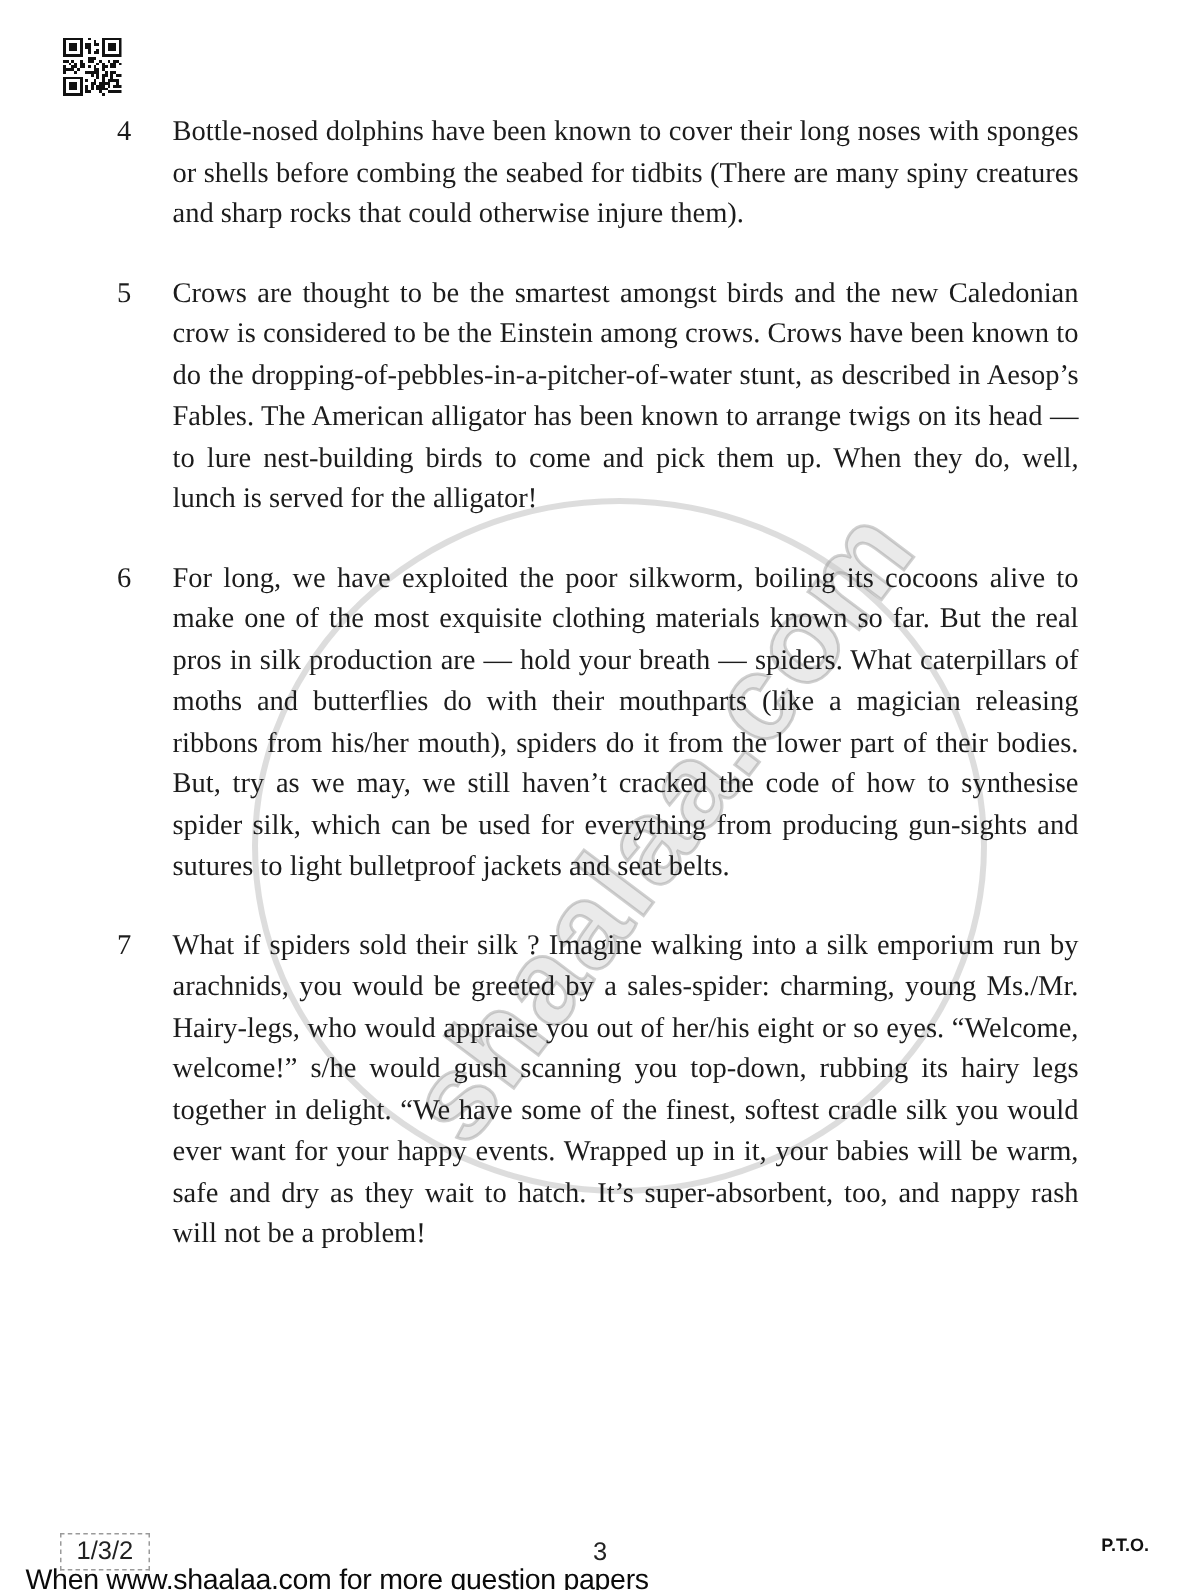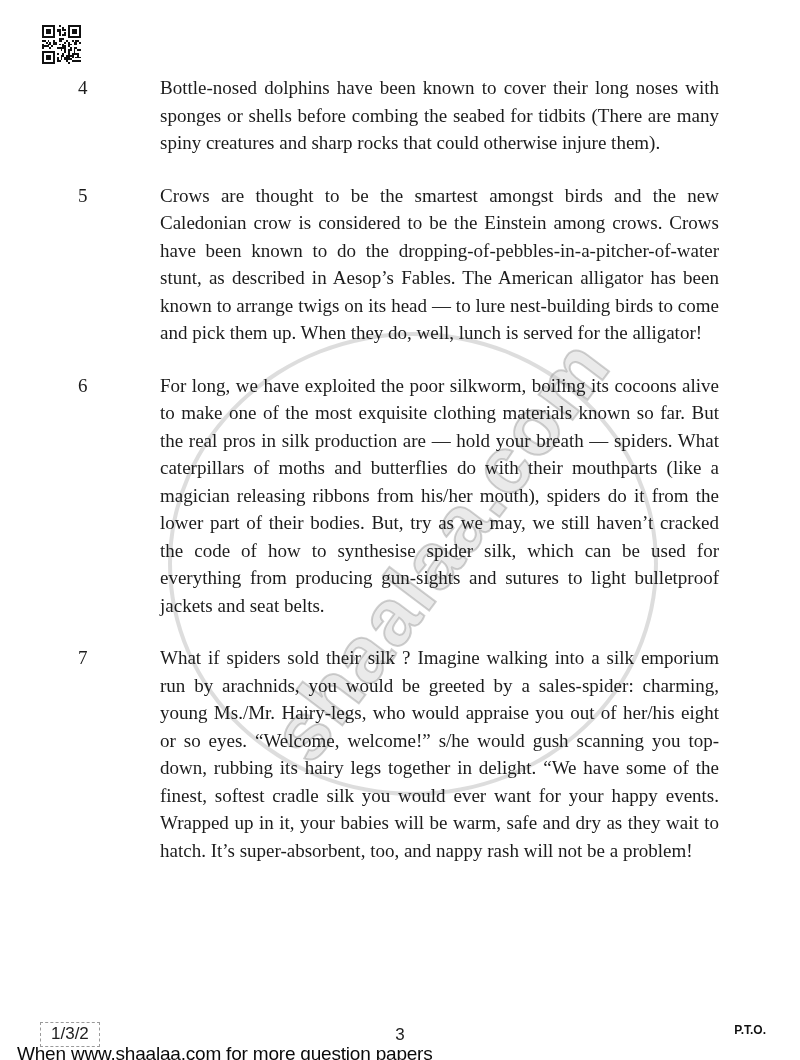--- a/index.html
+++ b/index.html
@@ -67,21 +67,20 @@
     flex: 0 0 37px;
     font-size: 19px;
     line-height: 27.5px;
   }
   .para .ptext {
     flex: 1 1 auto;
     font-size: 19px;
     line-height: 27.5px;
     text-align: justify;
     text-justify: inter-word;
-    margin-left: 45px;
   }
 
   
   .footer { position: absolute; left: 0; top: 2px; width: 100%; height: 100%; z-index: 2; margin-top: 16px; }
   .paper-code {
     position: absolute;
     left: 40px;
     top: 1004px;
     padding: 1px 10px 2px 10px;
     border: 1px dashed #9a9a9a;

